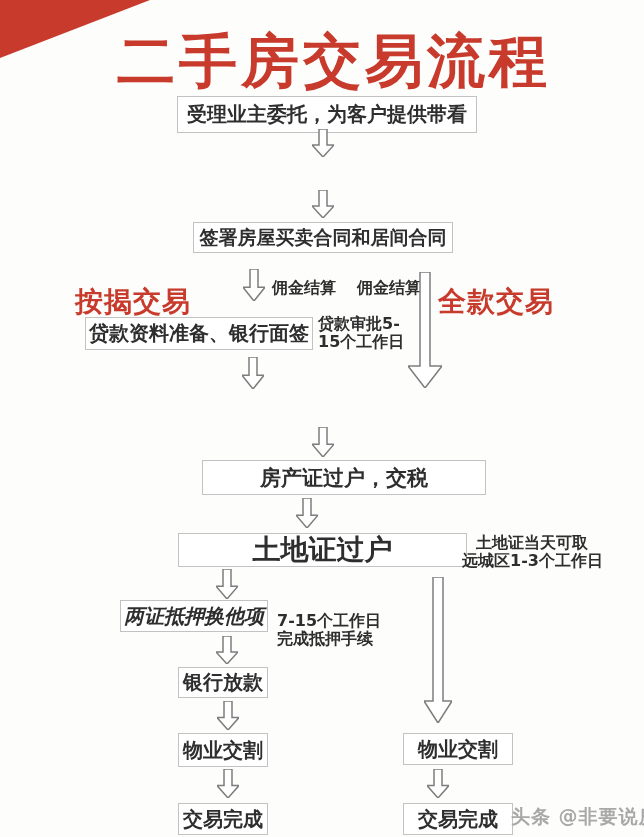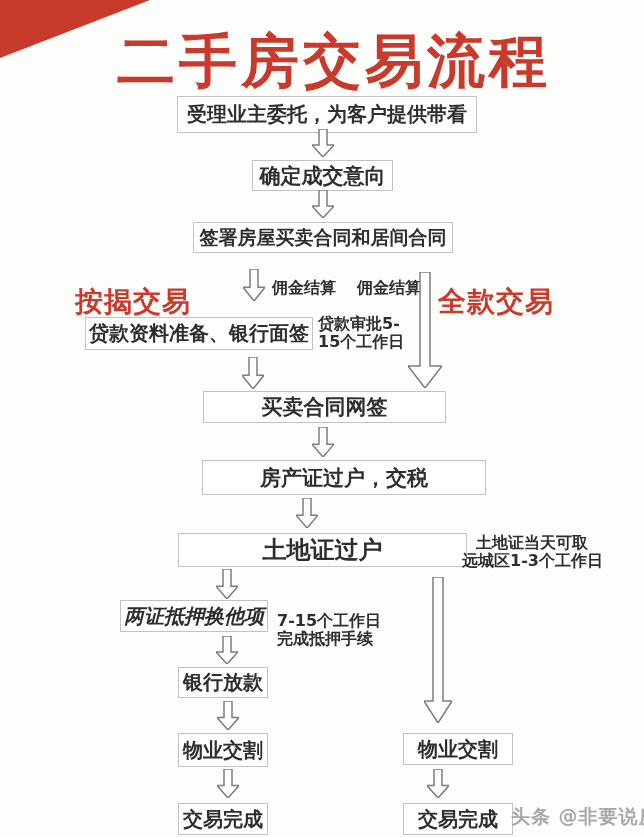--- a/index.html
+++ b/index.html
@@ -18,21 +18,21 @@
     text-align:center;font-size:58px;line-height:66px;font-weight:bold;
     color:var(--accent-red,#c73a2c);letter-spacing:4px;white-space:nowrap;
   }
   .node{
     position:absolute;box-sizing:border-box;
     display:flex;align-items:center;justify-content:center;
     background:#ffffff;border:1px solid var(--box-border,#c2c2c2);
     font-weight:bold;color:var(--text-dark,#2e2e2e);
     white-space:nowrap;font-size:20px;
   }
-  .fs19{font-size:19px;} .fs21{font-size:21px;} .fs22{font-size:24px;}
+  .fs19{font-size:19px;} .fs21{font-size:21px;} .fs22{font-size:28px;}
   .branch{
     position:absolute;font-weight:bold;font-size:28px;letter-spacing:1px;
     color:var(--accent-red,#c73a2c);white-space:nowrap;
   }
   .note{
     position:absolute;font-weight:bold;font-size:16px;line-height:18px;
     color:var(--text-dark,#2e2e2e);white-space:nowrap;
   }
   .note.center{text-align:center;}
   .arrow{position:absolute;}
@@ -53,21 +53,20 @@
 
   <div class="ribbon"></div>
   <h1 class="title">二手房交易流程</h1>
 
   <div class="node" style="left:177px;top:96px;width:300px;height:37px;">受理业主委托，为客户提供带看</div>
 
   <svg class="arrow" style="left:312px;top:129px;" width="22" height="28" viewBox="0 0 22 28" preserveAspectRatio="none">
     <polygon points="7,0 15,0 15,16 22,16 11,28 0,16 7,16"></polygon>
   </svg>
 
-  <div class="node fs21" style="left:252px;top:160px;width:141px;height:31px;">确定成交意向</div>
 
   <svg class="arrow" style="left:312px;top:190px;" width="22" height="28" viewBox="0 0 22 28" preserveAspectRatio="none">
     <polygon points="7,0 15,0 15,16 22,16 11,28 0,16 7,16"></polygon>
   </svg>
 
   <div class="node fs19" style="left:193px;top:222px;width:260px;height:31px;">签署房屋买卖合同和居间合同</div>
 
   <svg class="arrow" style="left:243px;top:269px;" width="22" height="32" viewBox="0 0 22 28" preserveAspectRatio="none">
     <polygon points="7,0 15,0 15,16 22,16 11,28 0,16 7,16"></polygon>
   </svg>
@@ -86,21 +85,20 @@
 
   <div class="note" style="left:318px;top:315px;">
     <div>贷款审批5-</div>
     <div>15个工作日</div>
   </div>
 
   <svg class="arrow" style="left:242px;top:357px;" width="22" height="32" viewBox="0 0 22 28" preserveAspectRatio="none">
     <polygon points="7,0 15,0 15,16 22,16 11,28 0,16 7,16"></polygon>
   </svg>
 
-  <div class="node fs21" style="left:203px;top:391px;width:243px;height:32px;">买卖合同网签</div>
 
   <svg class="arrow" style="left:312px;top:427px;" width="22" height="30" viewBox="0 0 22 28" preserveAspectRatio="none">
     <polygon points="7,0 15,0 15,16 22,16 11,28 0,16 7,16"></polygon>
   </svg>
 
   <div class="node fs21" style="left:202px;top:460px;width:284px;height:35px;">房产证过户，交税</div>
 
 
   <svg class="arrow" style="left:296px;top:498px;" width="22" height="30" viewBox="0 0 22 28" preserveAspectRatio="none">
     <polygon points="7,0 15,0 15,16 22,16 11,28 0,16 7,16"></polygon>

